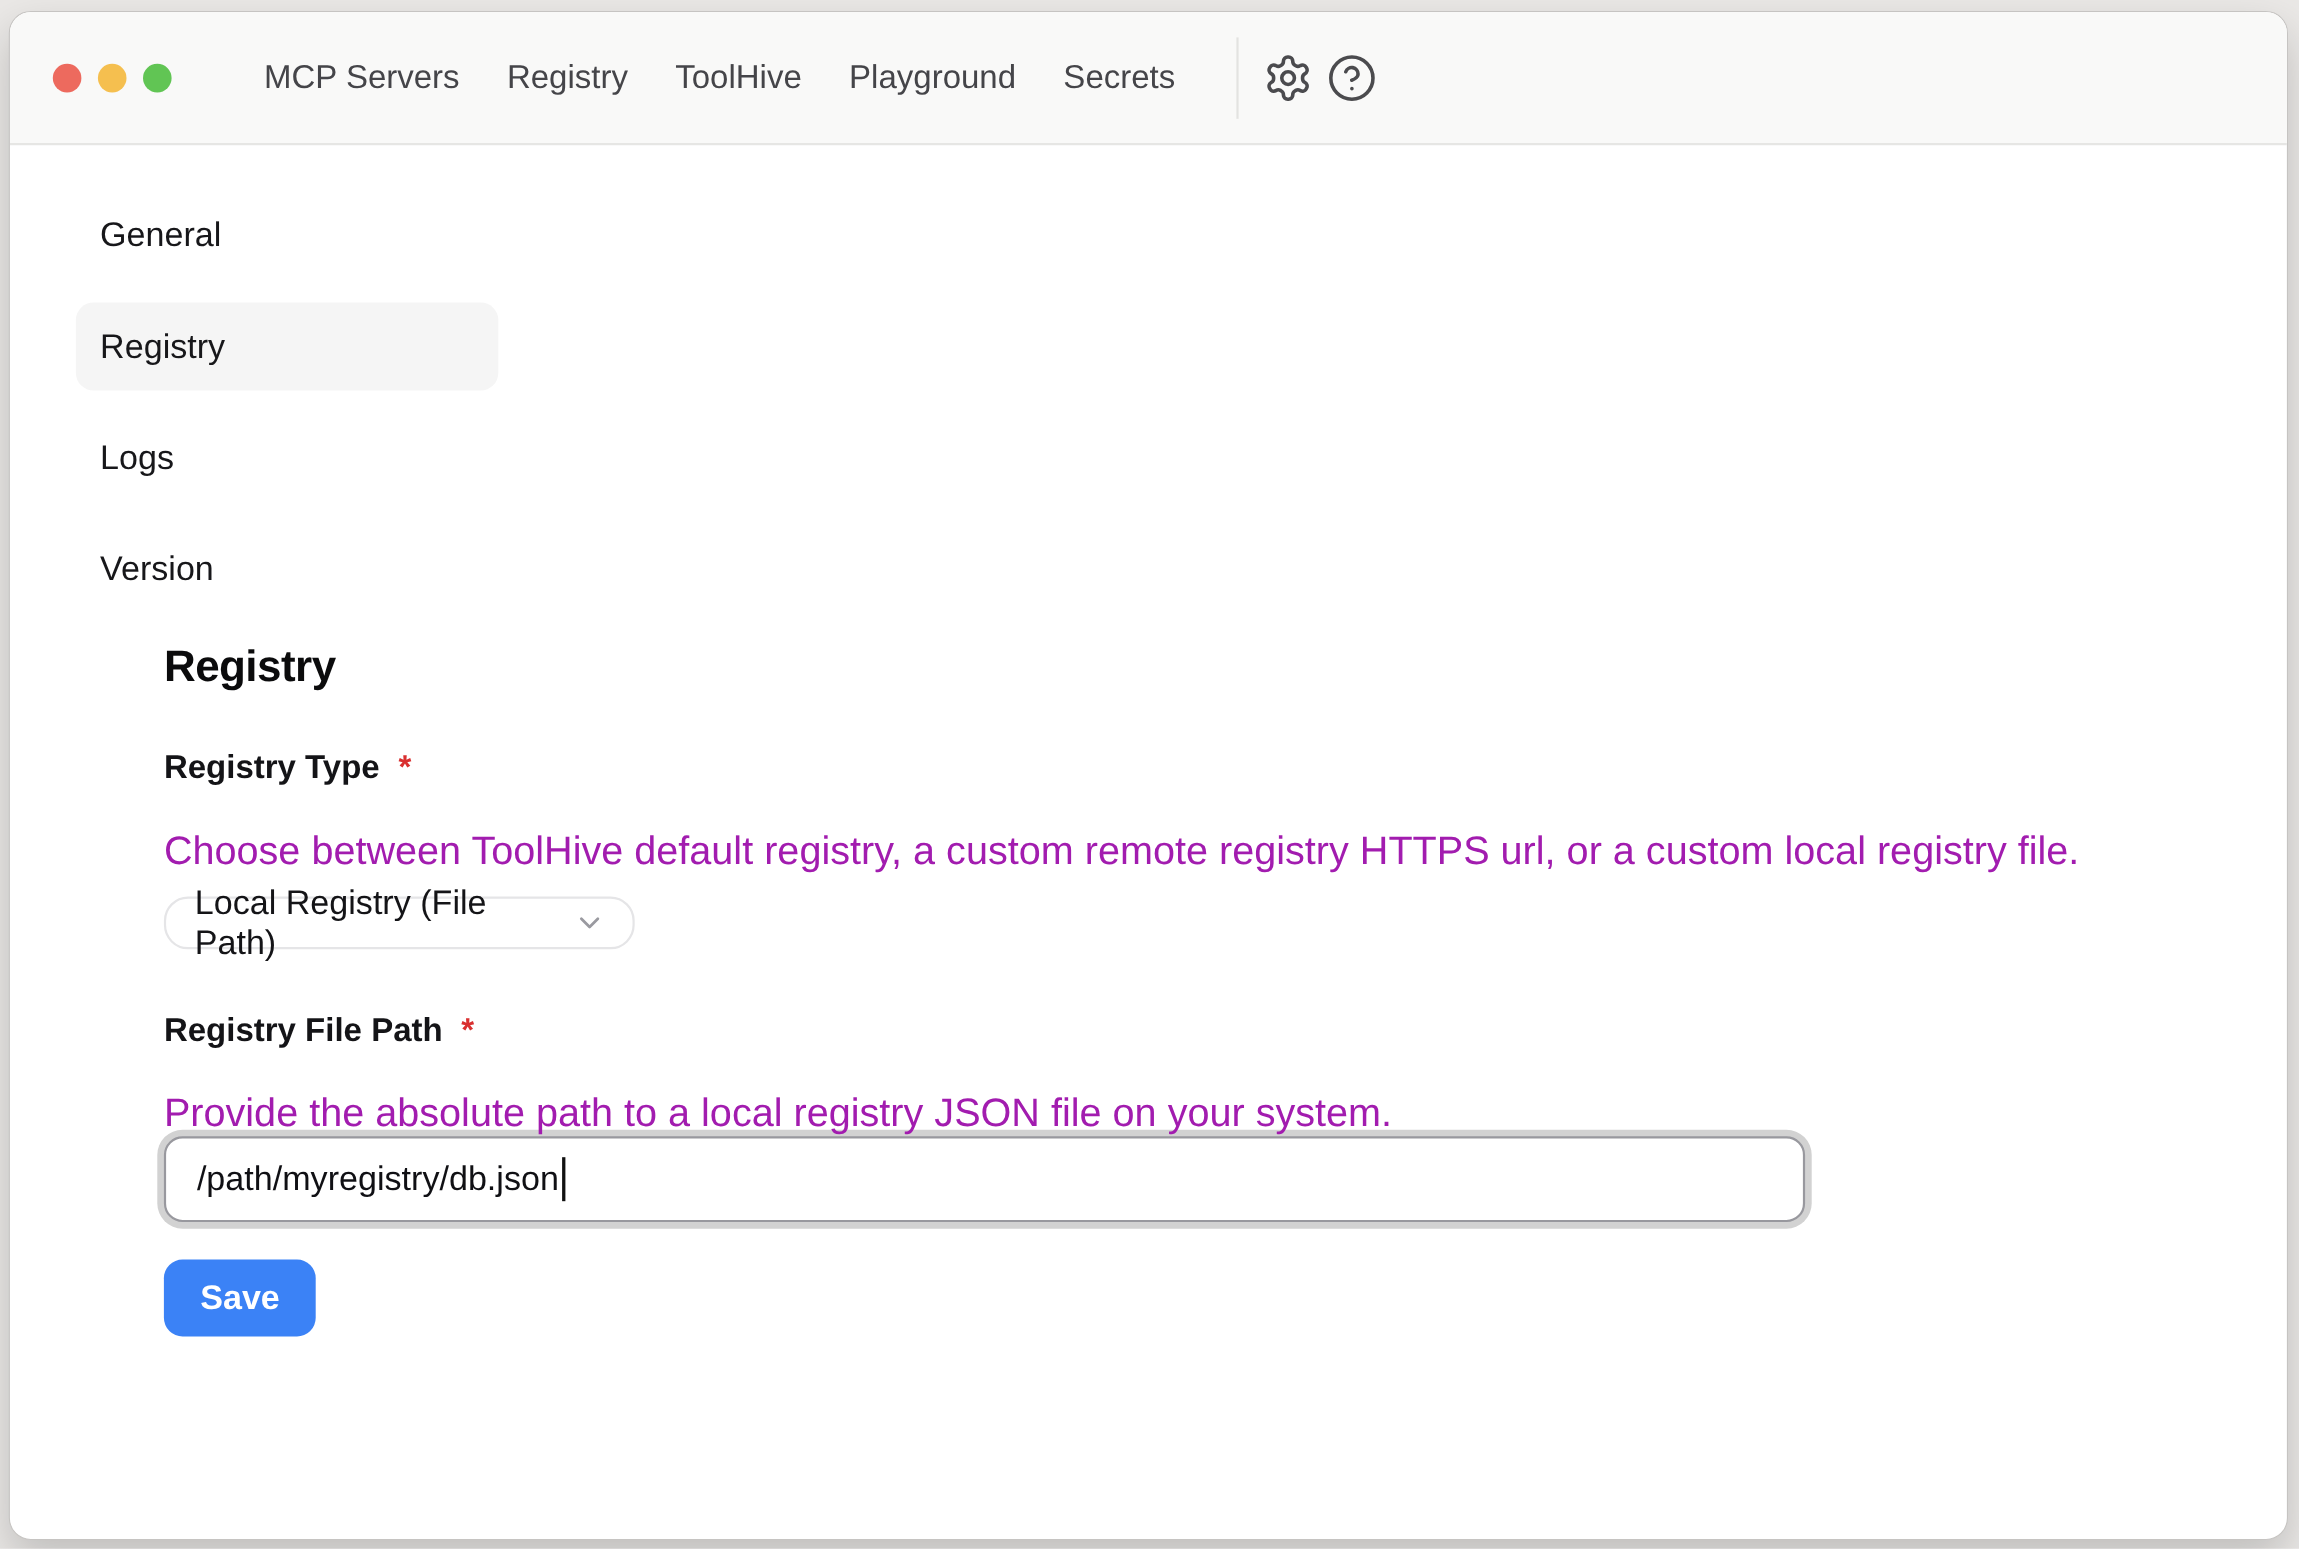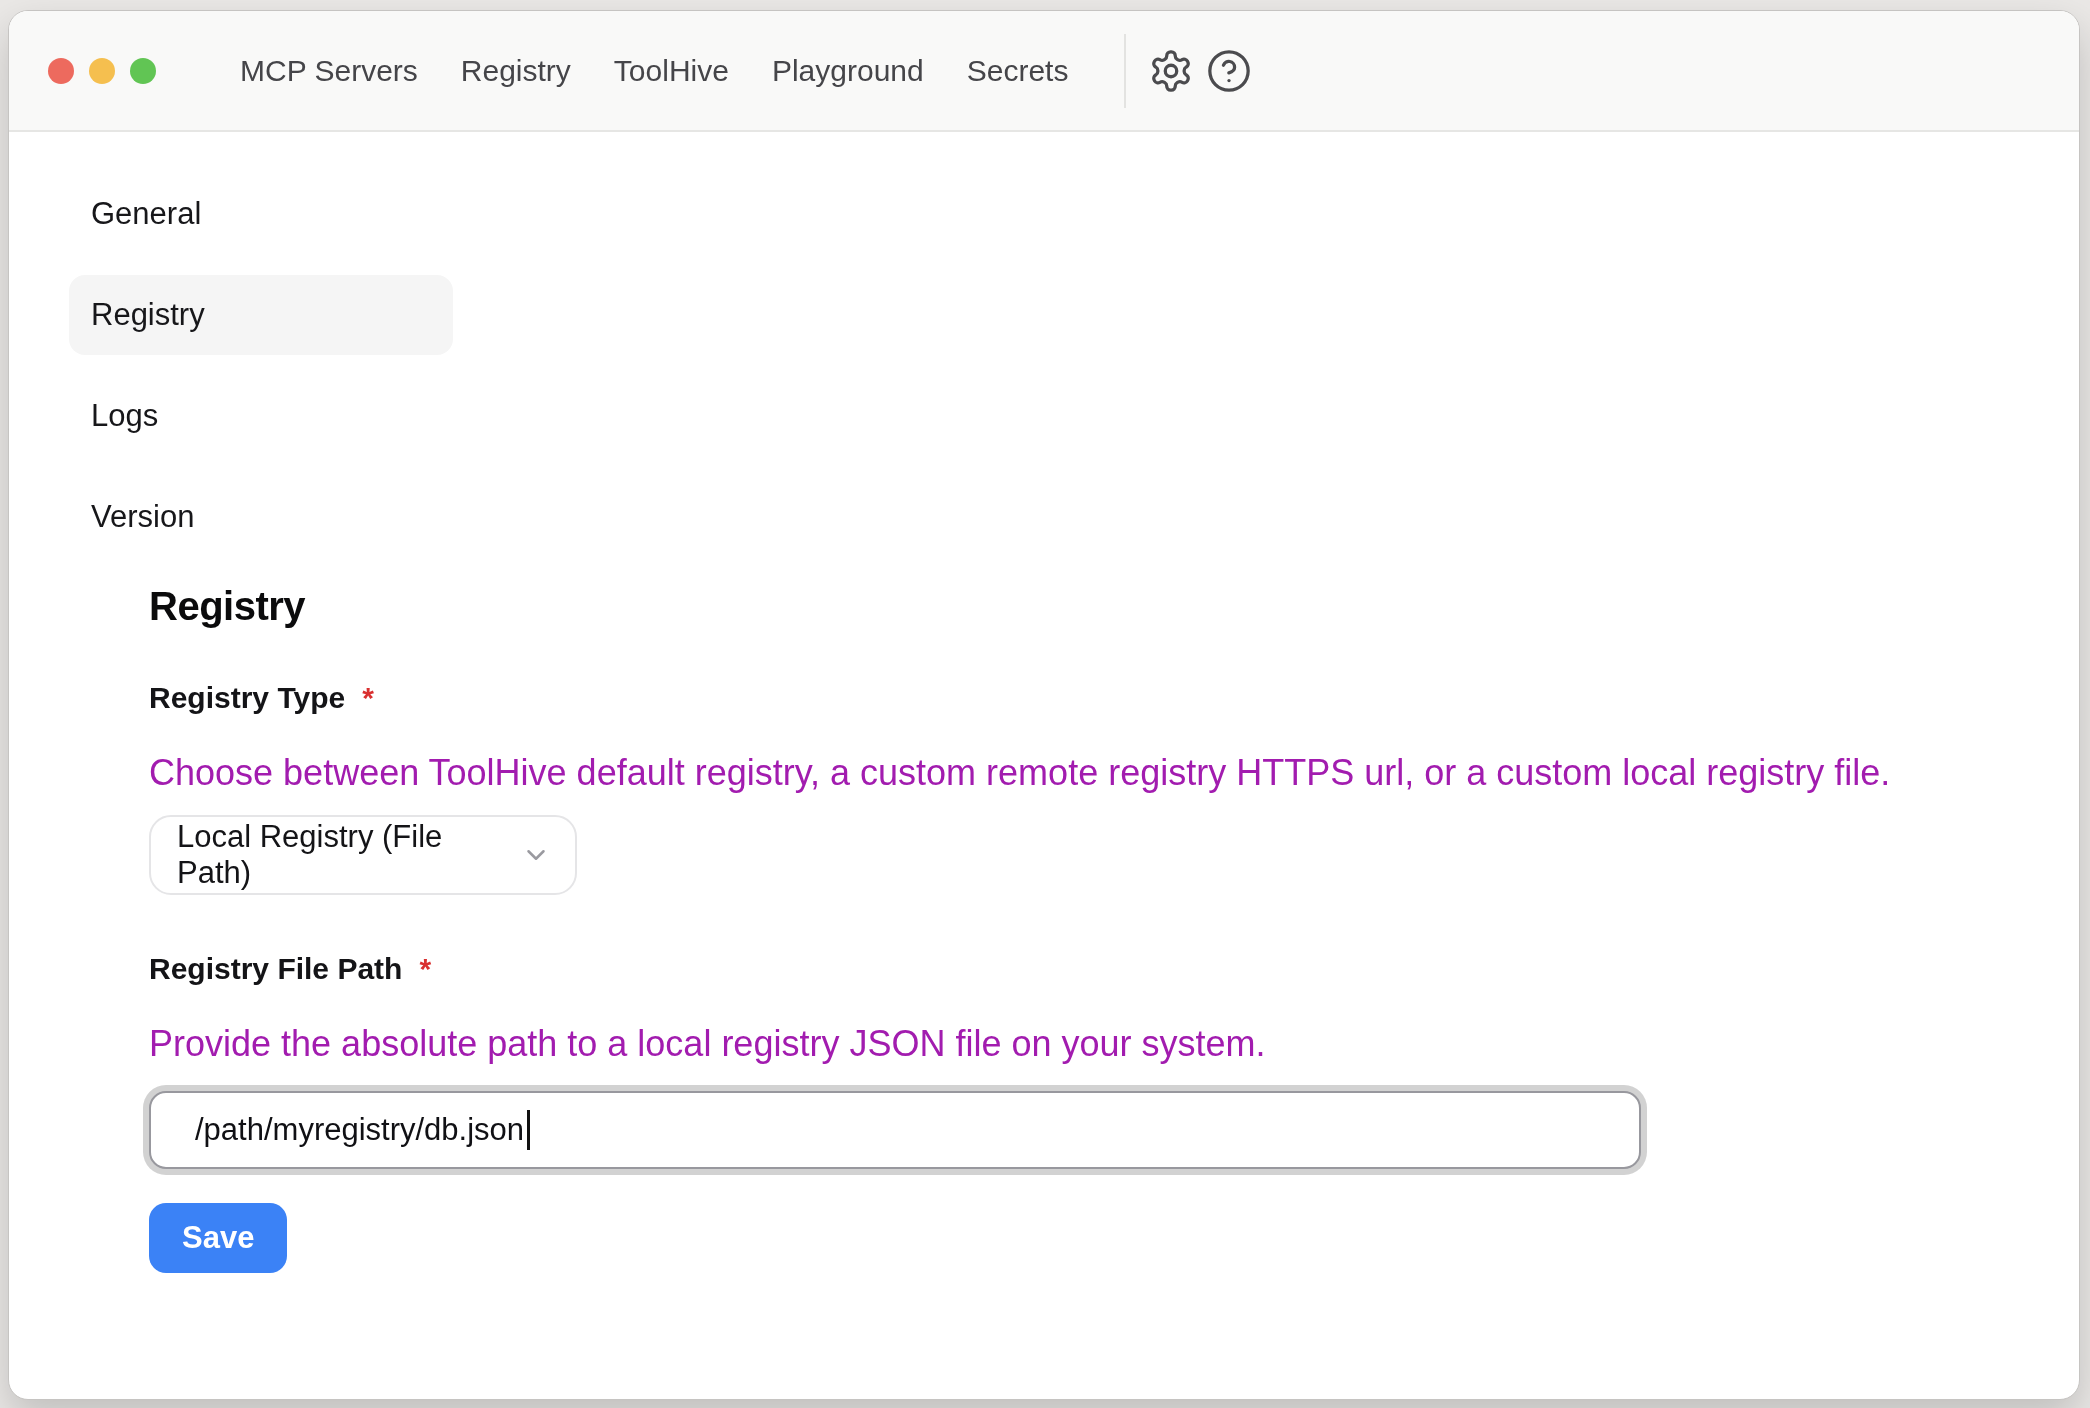--- a/index.html
+++ b/index.html
@@ -85,38 +85,37 @@
   }
   .required-mark { color: #d93030; font-weight: 700; }
   .field-desc {
     margin-top: 36px;
     font-size: 36px; color: #a21caf; line-height: 1.15;
     white-space: nowrap;
   }
 
   .select-trigger {
     margin-top: 22px;
-    width: 428px; height: 80px;
+    width: 428px; height: 48px;
     background: #fff;
     border: 2px solid #e5e5e7; border-radius: 22px;
     display: flex; align-items: center; justify-content: space-between;
     padding: 0 24px 0 26px;
     font-size: 31px; color: #141417;
     cursor: pointer;
   }
   .select-trigger svg { width: 30px; height: 30px; color: #9a9aa0; flex: 0 0 auto; margin-left: 18px; }
 
   .text-input {
-    margin-top: 26px;
     width: 100%; height: 78px;
     background: #fff;
     border: 2px solid #98989e; border-radius: 17px;
     box-shadow: 0 0 0 6px #d2d2d2;
     display: flex; align-items: center;
-    padding: 0 44px;
+    padding: 0 28px;
     font-size: 31px; color: #101014;
     cursor: text;
   }
   .caret { width: 3px; height: 40px; background: #111; margin-left: 3px; flex: 0 0 auto; }
 
   .save-btn {
     margin-top: 34px;
     height: 70px; padding: 0 33px;
     background: #3b82f6; color: #ffffff;
     border: none; border-radius: 17px;

